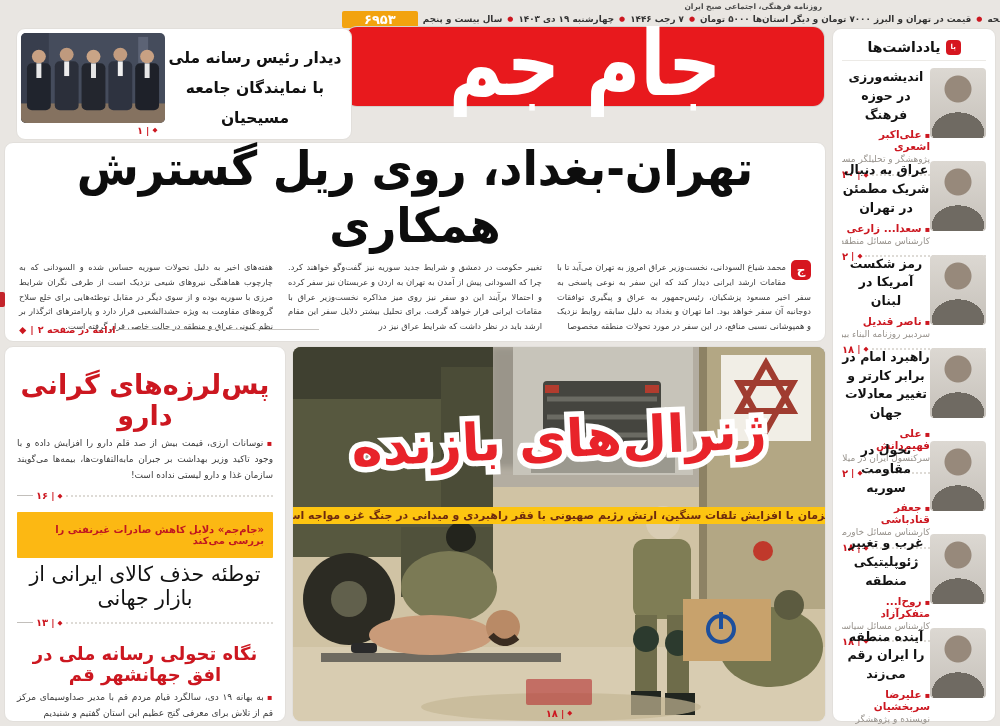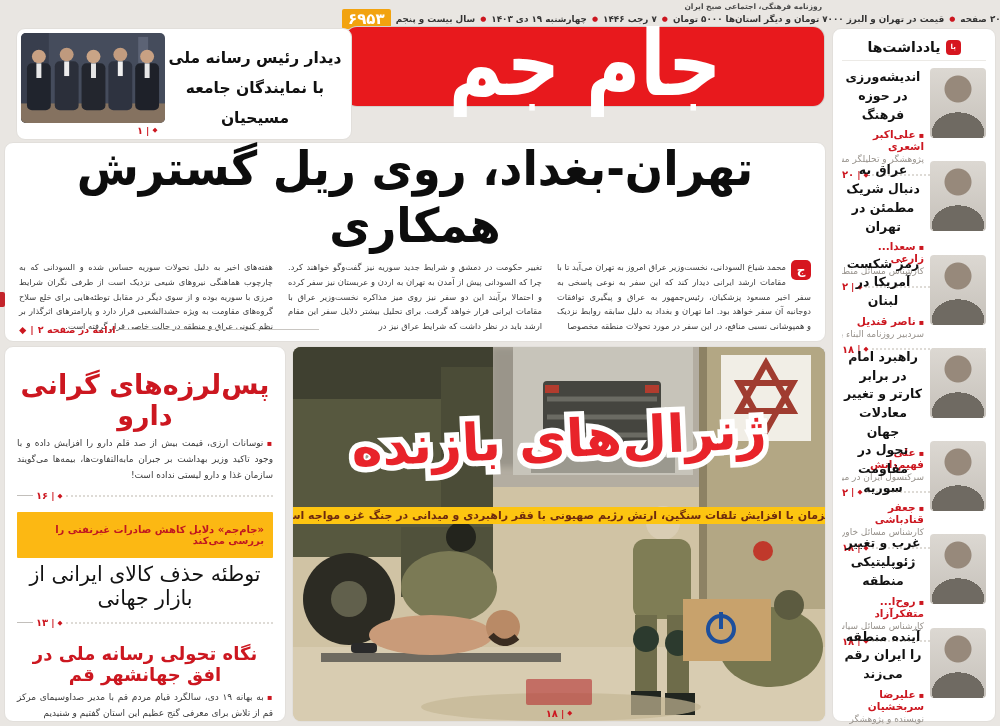--- a/index.html
+++ b/index.html
@@ -11,21 +11,21 @@
   }
   .card{position:absolute;background:#fff;border:1px solid #e2dfdb;border-radius:9px;box-sizing:border-box;}
 
   
   .tagline{position:absolute;top:2px;right:178px;font-size:7.5px;color:#4a4a4a;font-weight:bold;}
   .info-line{
     position:absolute;top:11px;left:342px;right:10px;height:16px;
     display:flex;align-items:center;gap:5px;direction:ltr;
     font-size:8.8px;font-weight:bold;color:#333;white-space:nowrap;
   }
-  .issue-badge{background:#f2a30f;color:#fff;padding:1px 6px;border-radius:2px;font-size:15px;}
+  .issue-badge{background:#f2a30f;color:#fff;padding:1px 22px;border-radius:2px;font-size:13px;}
   .seg{direction:rtl;unicode-bidi:isolate;}
   .rdot{color:#cc1720;font-size:7px;line-height:1;}
   .supp-icon{width:11px;height:11px;border-radius:50%;background:#e23a12;color:#fff;
     display:inline-flex;align-items:center;justify-content:center;font-size:9px;line-height:1;}
 
   
   .logo-card{
     position:absolute;left:346px;top:27px;width:478px;height:79px;
     background:#e8191d;border-radius:11px;
     display:flex;align-items:flex-start;justify-content:center;
@@ -104,21 +104,21 @@
     width:66px;height:26px;background:rgba(178,32,36,.55);border-radius:2px;}
   .photo-pm{position:absolute;left:50%;bottom:2px;transform:translateX(-50%);}
 
   
   .sidebar-card{left:832px;top:28px;width:164px;height:694px;padding:7px 9px;display:flex;flex-direction:column;}
   .sb-header{display:flex;align-items:center;justify-content:center;gap:5px;padding:3px 0 5px 0;border-bottom:1px solid #eceae6;}
   .sb-icon{width:15px;height:15px;border-radius:4px;background:#d6161f;color:#fff;
     display:flex;align-items:center;justify-content:center;font-size:7px;font-weight:bold;}
   .sb-title{font-size:14px;font-weight:bold;color:#121212;}
   .s-item{flex:1;display:flex;flex-direction:column;justify-content:flex-start;padding-top:7px;min-height:0;}
-  .s-top{display:flex;gap:6px;direction:rtl;}
+  .s-top{display:flex;gap:0;direction:rtl;}
   .portrait{
     width:56px;height:70px;border-radius:4px;flex:0 0 auto;
     background:
       radial-gradient(circle at 50% 30%, #97897b 13px, rgba(0,0,0,0) 14px),
       radial-gradient(ellipse 26px 20px at 50% 92%, #6f6a62 100%, rgba(0,0,0,0) 0),
       linear-gradient(#dcd8d2,#c6c1ba);
   }
   .s-text{flex:1;min-width:0;display:flex;flex-direction:column;}
   .s-title{font-size:12.5px;font-weight:bold;color:#121212;text-align:center;line-height:1.5;}
   .s-author{margin-top:4px;font-size:10.5px;font-weight:bold;color:#cc1720;text-align:right;}

